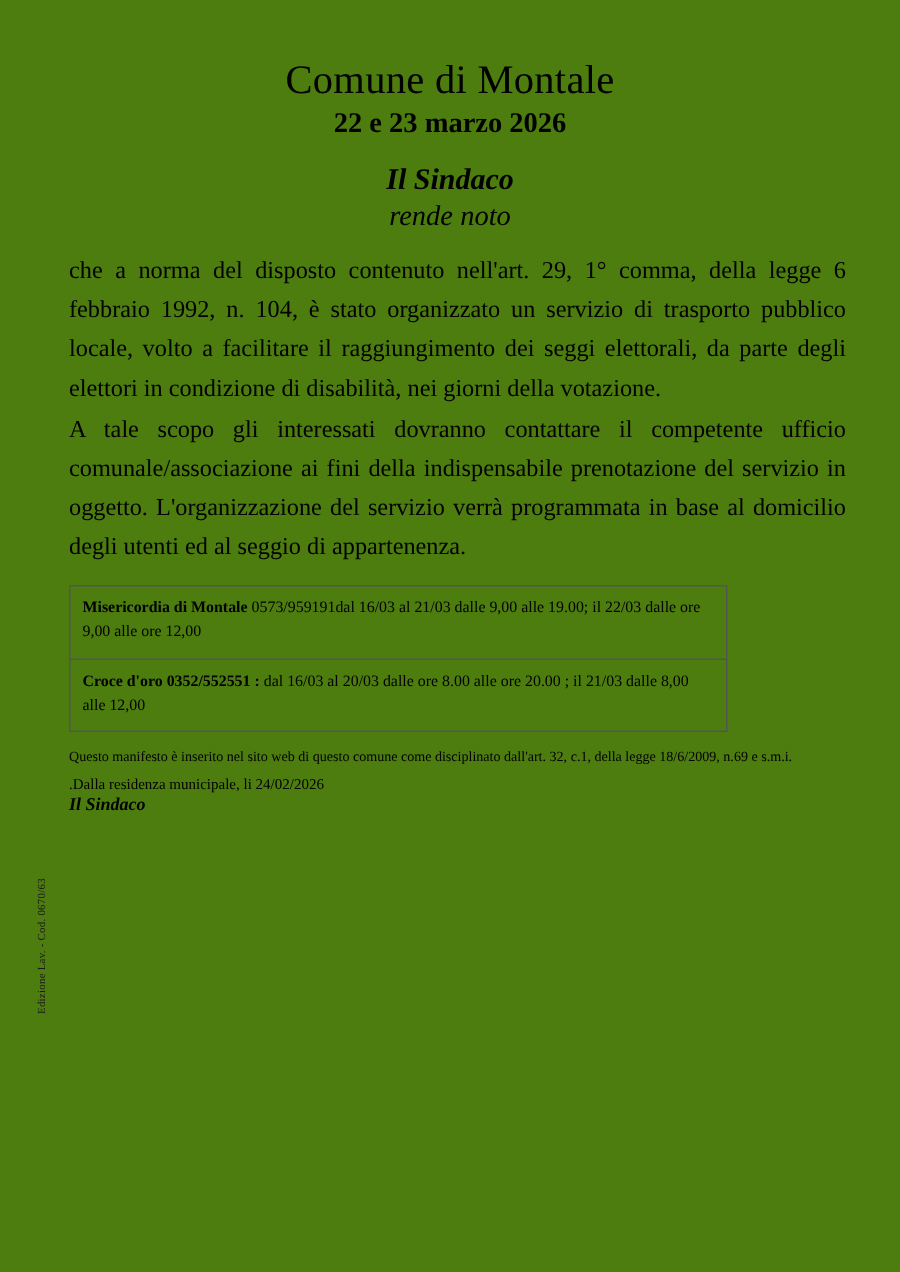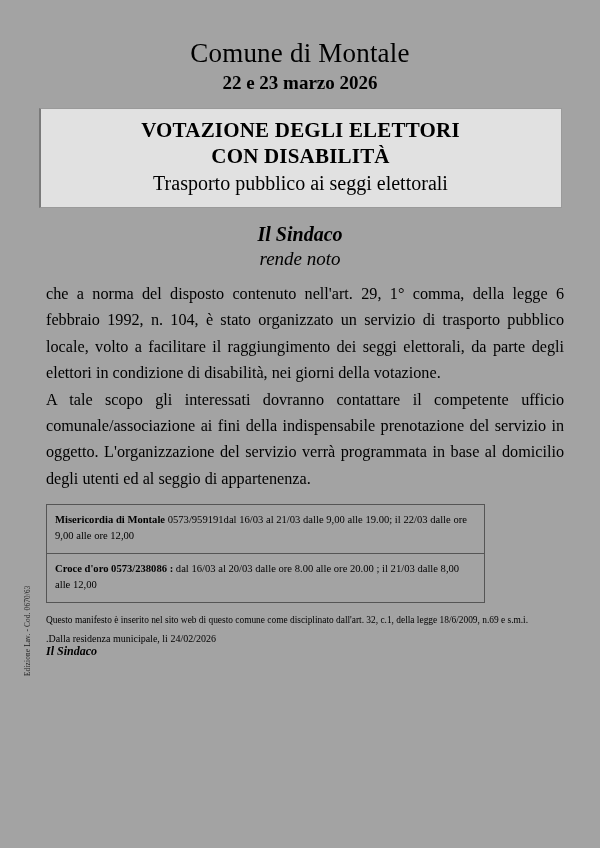--- a/index.html
+++ b/index.html
@@ -13,21 +13,21 @@
     font-family: "Liberation Serif", "DejaVu Serif", serif;
     color: #000000;
     position: relative;
     overflow: hidden;
   }
 
   .page {
     position: relative;
     width: 600px;
     height: 848px;
-    background: #a3a3a3;
+    background: #4d7c0f;
   }
 
   
   .header {
     padding-top: 38px;
     text-align: center;
   }
   .org-title {
     font-size: 27px;
     font-weight: 400;
@@ -182,42 +182,37 @@
 </head>
 <body>
 
 <div class="page">
 
   <div class="header">
     <div class="org-title">Comune di Montale</div>
     <div class="event-date">22 e 23 marzo 2026</div>
   </div>
 
-  <div class="notice-box">
-    <div class="notice-line1">VOTAZIONE DEGLI ELETTORI</div>
-    <div class="notice-line2">CON DISABILITÀ</div>
-    <div class="notice-line3">Trasporto pubblico ai seggi elettorali</div>
-  </div>
 
   <div class="declaration">
     <div class="declaration-who">Il Sindaco</div>
     <div class="declaration-act">rende noto</div>
   </div>
 
   <div class="body-text">
     <p>che a norma del disposto contenuto nell'art. 29, 1° comma, della legge 6 febbraio 1992, n. 104, è stato organizzato un servizio di trasporto pubblico locale, volto a facilitare il raggiungimento dei seggi elettorali, da parte degli elettori in condizione di  disabilità, nei giorni della votazione.</p>
     <p>A tale scopo gli interessati dovranno contattare il competente ufficio comunale/associazione ai fini della indispensabile prenotazione del servizio in oggetto. L'organizzazione del servizio verrà programmata in base al domicilio degli utenti ed al seggio di appartenenza.</p>
   </div>
 
   <div class="contacts">
     <div class="contact-row">
       <span class="org">Misericordia di Montale</span><span> 0573/959191dal 16/03 al 21/03 dalle 9,00 alle 19.00; il 22/03 dalle ore 9,00 alle ore 12,00</span>
     </div>
     <div class="contact-row">
-      <span class="org">Croce d'oro 0573/238086 :</span><span> dal 16/03 al 20/03 dalle ore 8.00 alle ore 20.00 ; il 21/03 dalle 8,00 alle 12,00</span>
+      <span class="org">Croce d'oro 0352/552551 :</span><span> dal 16/03 al 20/03 dalle ore 8.00 alle ore 20.00 ; il 21/03 dalle 8,00 alle 12,00</span>
     </div>
   </div>
 
   <div class="footnote">Questo manifesto è inserito nel sito web di questo comune come disciplinato dall'art. 32, c.1, della legge 18/6/2009, n.69 e s.m.i.</div>
 
   <div class="footer-line">
     <span class="footer-date">.Dalla residenza municipale, li 24/02/2026</span>
     <span class="footer-sign">Il Sindaco</span>
   </div>
 

